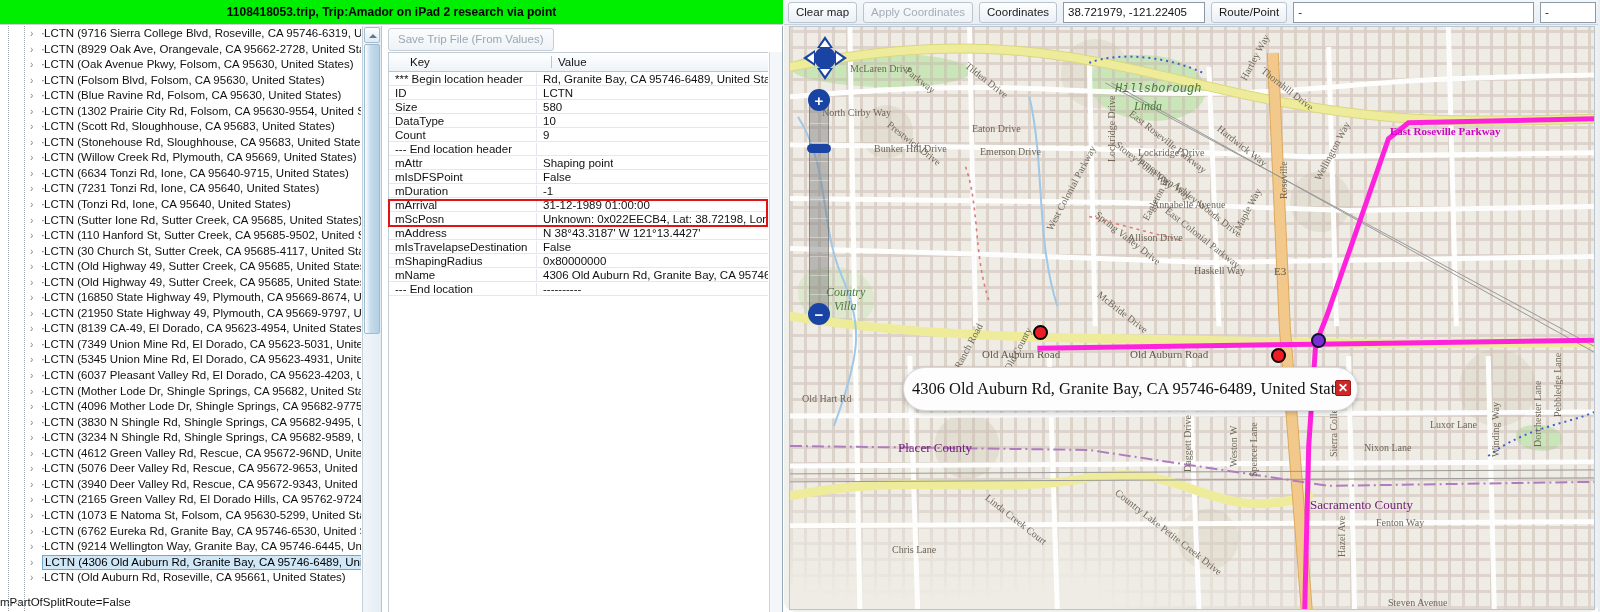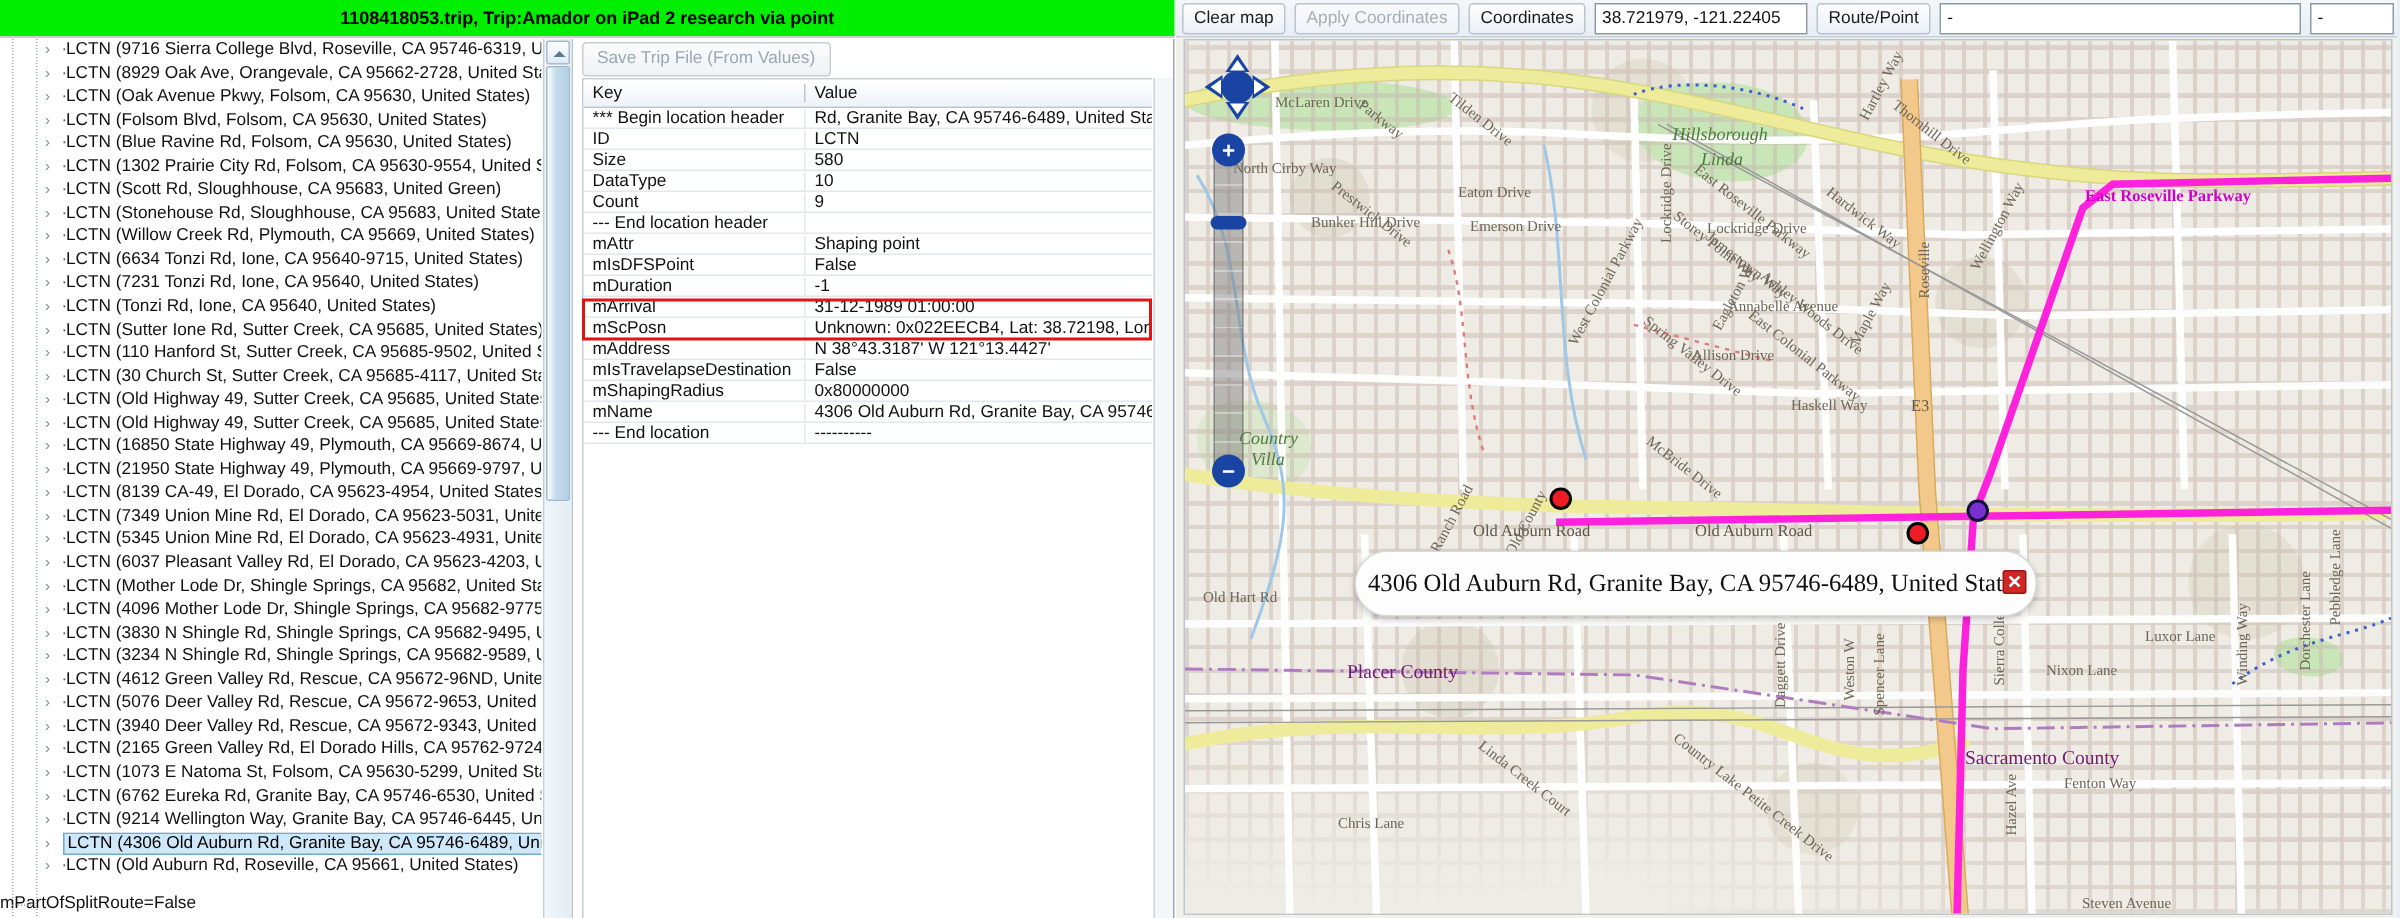--- a/index.html
+++ b/index.html
@@ -138,37 +138,38 @@
   .grid-row.header {
     background: linear-gradient(to bottom, #ffffff, #eef3f8);
     border-bottom: 1px solid #b9c5d0;
     height: 19px;
   }
   .grid-row .k {
     width: 148px; min-width: 148px; padding-left: 6px;
     border-right: 1px solid #e2e8ee;
     overflow: hidden;
   }
-  .grid-row.header .k { border-right: 1px solid #b9c5d0; }
+  .grid-row.header .k { border-right: 1px solid #b9c5d0; margin-left: 15px; }
   .grid-row .v { padding-left: 6px; overflow: hidden; }
   .grid-highlight {
     position: absolute; left: 5px; top: 173px; right: 14px; height: 28px;
     border: 2px solid #e11414;
     pointer-events: none;
     z-index: 5;
   }
   .props-vscroll {
     position: absolute; right: 0; top: 26px; width: 13px; bottom: 0;
     background: #f4f7fa; border-left: 1px solid #cbd5de;
   }
 
   
   .map-panel {
     position: absolute; left: 784px; top: 0; width: 816px; height: 612px;
     background: #f0f1ec;
+    border-radius: 12px;
   }
   .map-toolbar {
     position: absolute; left: 0; top: 0; width: 816px; height: 25px;
     background: linear-gradient(to bottom, #f4f7fa, #e8eef4);
     display: flex; align-items: center; gap: 6px;
     padding: 0 4px;
     border-bottom: 1px solid #c5d0da;
     font-size: 11.5px;
   }
   .tb-btn {
@@ -304,21 +305,21 @@
     <div class="tree-scroll">
       <div class="tree-guide-outer"></div>
       <div class="tree-guide"></div>
       <div id="tree-rows">
           <div class="tree-row"><span class="twisty">›</span><span class="dotlead">·</span><span class="label">LCTN (9716 Sierra College Blvd, Roseville, CA 95746-6319, United</span></div>
           <div class="tree-row"><span class="twisty">›</span><span class="dotlead">·</span><span class="label">LCTN (8929 Oak Ave, Orangevale, CA 95662-2728, United States</span></div>
           <div class="tree-row"><span class="twisty">›</span><span class="dotlead">·</span><span class="label">LCTN (Oak Avenue Pkwy, Folsom, CA 95630, United States)</span></div>
           <div class="tree-row"><span class="twisty">›</span><span class="dotlead">·</span><span class="label">LCTN (Folsom Blvd, Folsom, CA 95630, United States)</span></div>
           <div class="tree-row"><span class="twisty">›</span><span class="dotlead">·</span><span class="label">LCTN (Blue Ravine Rd, Folsom, CA 95630, United States)</span></div>
           <div class="tree-row"><span class="twisty">›</span><span class="dotlead">·</span><span class="label">LCTN (1302 Prairie City Rd, Folsom, CA 95630-9554, United State</span></div>
-          <div class="tree-row"><span class="twisty">›</span><span class="dotlead">·</span><span class="label">LCTN (Scott Rd, Sloughhouse, CA 95683, United Green)</span></div>
+          <div class="tree-row"><span class="twisty">›</span><span class="dotlead">·</span><span class="label">LCTN (Scott Rd, Sloughhouse, CA 95683, United States)</span></div>
           <div class="tree-row"><span class="twisty">›</span><span class="dotlead">·</span><span class="label">LCTN (Stonehouse Rd, Sloughhouse, CA 95683, United States)</span></div>
           <div class="tree-row"><span class="twisty">›</span><span class="dotlead">·</span><span class="label">LCTN (Willow Creek Rd, Plymouth, CA 95669, United States)</span></div>
           <div class="tree-row"><span class="twisty">›</span><span class="dotlead">·</span><span class="label">LCTN (6634 Tonzi Rd, Ione, CA 95640-9715, United States)</span></div>
           <div class="tree-row"><span class="twisty">›</span><span class="dotlead">·</span><span class="label">LCTN (7231 Tonzi Rd, Ione, CA 95640, United States)</span></div>
           <div class="tree-row"><span class="twisty">›</span><span class="dotlead">·</span><span class="label">LCTN (Tonzi Rd, Ione, CA 95640, United States)</span></div>
           <div class="tree-row"><span class="twisty">›</span><span class="dotlead">·</span><span class="label">LCTN (Sutter Ione Rd, Sutter Creek, CA 95685, United States)</span></div>
           <div class="tree-row"><span class="twisty">›</span><span class="dotlead">·</span><span class="label">LCTN (110 Hanford St, Sutter Creek, CA 95685-9502, United Stat</span></div>
           <div class="tree-row"><span class="twisty">›</span><span class="dotlead">·</span><span class="label">LCTN (30 Church St, Sutter Creek, CA 95685-4117, United States</span></div>
           <div class="tree-row"><span class="twisty">›</span><span class="dotlead">·</span><span class="label">LCTN (Old Highway 49, Sutter Creek, CA 95685, United States)</span></div>
           <div class="tree-row"><span class="twisty">›</span><span class="dotlead">·</span><span class="label">LCTN (Old Highway 49, Sutter Creek, CA 95685, United States)</span></div>
@@ -530,21 +531,21 @@
       </svg>
 
       <div id="map-labels">
           <div class="map-label " style="left: 60px; top: 36px;">McLaren Drive</div>
           <div class="map-label " style="left: 32px; top: 80px;">North Cirby Way</div>
           <div class="map-label " style="left: 84px; top: 116px;">Bunker Hill Drive</div>
           <div class="map-label " style="left: 362px; top: 172px;">Annabelle Avenue</div>
           <div class="map-label " style="left: 338px; top: 205px;">Allison Drive</div>
           <div class="map-label park" style="left: 36px; top: 258px;">Country</div>
           <div class="map-label park" style="left: 44px; top: 272px;">Villa</div>
-          <div class="map-label park" style="left: 325px; top: 55px;">Hillsborough</div>
+          <div class="map-label park" style="left: 325px; top: 55px; font-family: Liberation Mono, monospace;">Hillsborough</div>
           <div class="map-label park" style="left: 344px; top: 72px;">Linda</div>
           <div class="map-label rotm45" style="left: 180px; top: 33px;">Tilden Drive</div>
           <div class="map-label rotm45" style="left: 120px; top: 38px;">Parkway</div>
           <div class="map-label rotm45" style="left: 102px; top: 92px;">Prestwick Drive</div>
           <div class="map-label " style="left: 182px; top: 96px;">Eaton Drive</div>
           <div class="map-label " style="left: 190px; top: 119px;">Emerson Drive</div>
           <div class="map-label rotm45" style="left: 344px; top: 81px;">East Roseville Parkway</div>
           <div class="map-label " style="left: 348px; top: 120px;">Lockridge Drive</div>
           <div class="map-label rotm45" style="left: 388px; top: 152px;">Ashley Woods Drive</div>
           <div class="map-label rot60" style="left: 448px; top: 50px;">Hartley Way</div>

